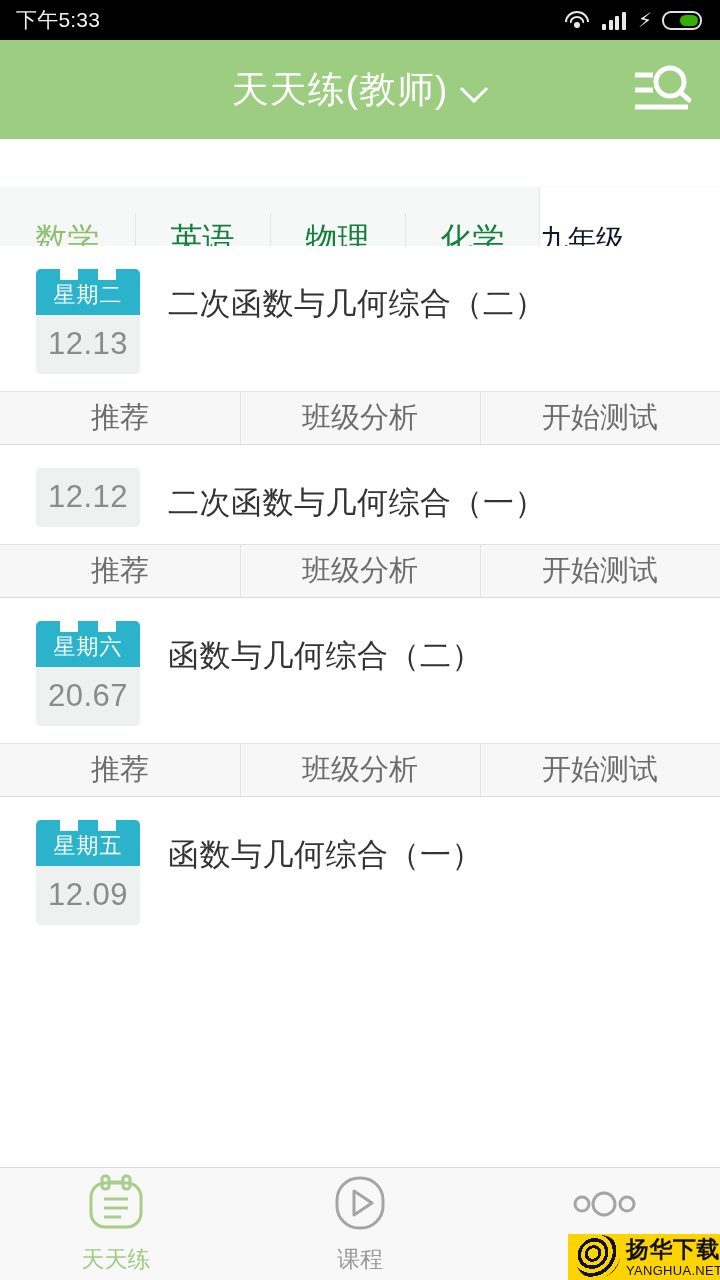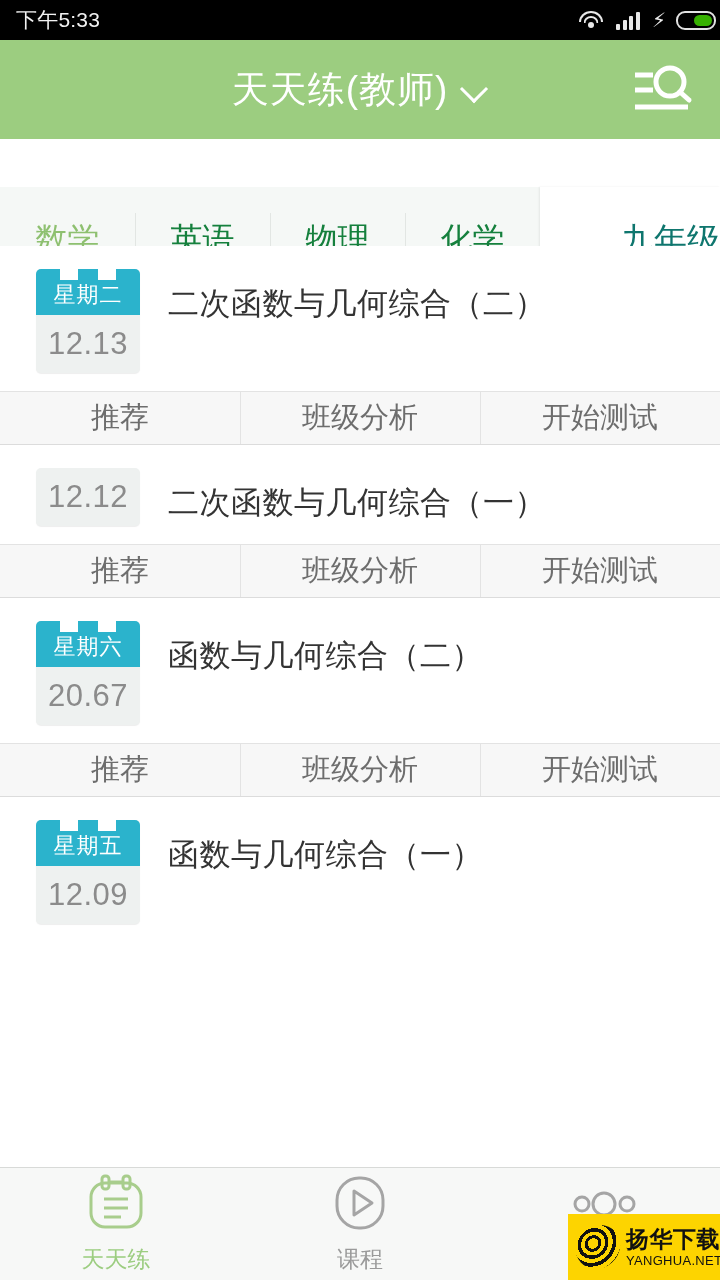--- a/index.html
+++ b/index.html
@@ -8,21 +8,21 @@
     font-family:"Liberation Sans","DejaVu Sans",sans-serif;
     background:#ffffff;
     overflow:hidden;
     position:relative;
   }
 
   
   .status-bar{
     height:40px; background:#000; color:#fff;
     display:flex; align-items:center; justify-content:space-between;
-    padding:0 4px 0 16px;
+    padding:0 18px 0 16px;
   }
   .status-time{ font-size:21px; letter-spacing:.2px; color:#f2f2f2; }
   .status-icons{ display:flex; align-items:center; gap:12px; }
   .ic-wifi{ width:26px; height:20px; position:relative; }
   .ic-wifi i{ position:absolute; left:50%; transform:translateX(-50%);
               border:2.4px solid #e8e8e8; border-bottom:none;
               border-radius:50% 50% 0 0 / 100% 100% 0 0; }
   .ic-wifi i:nth-child(1){ width:24px; height:11px; top:1px; }
   .ic-wifi i:nth-child(2){ width:15px; height:7px;  top:6px; }
   .ic-wifi i:nth-child(3){ width:6px;  height:6px;  top:12px;
@@ -73,22 +73,22 @@
     content:""; position:absolute; left:0; top:26px; bottom:26px;
     width:1px; background:#e2e6e3;
   }
   .tab.active{ color:#8ec070; }
   .tab.active::after{
     content:""; position:absolute; left:0; right:0; bottom:0;
     height:6px; background:#7cb65c;
   }
   .grade-panel{
     width:180px; background:#ffffff; display:flex;
-    align-items:center; justify-content:flex-end;
-    font-size:33px; color:#0f766e; position:relative;
+    align-items:center; justify-content:flex-start;
+    font-size:28px; color:#0f172a; position:relative;
     box-shadow:-1px 0 2px rgba(0,0,0,.07);
   }
   .grade-panel::after{
     content:""; position:absolute; right:0; bottom:0;
     border-style:solid; border-width:0 0 42px 42px;
     border-color:transparent transparent #b6b6b6 transparent;
   }
 
   
   .list{ position:absolute; top:246px; left:0; right:0; bottom:0; background:#fff; }
@@ -136,21 +136,21 @@
   }
   .navitem{
     flex:1; display:flex; flex-direction:column; align-items:center;
     justify-content:center; gap:6px;
   }
   .navlabel{ font-size:23px; color:#9a9a9a; }
   .navitem.active .navlabel{ color:#9ccd80; }
 
   
   .watermark{
-    position:absolute; right:0; bottom:0; height:66px; width:152px;
+    position:absolute; right:0; bottom:0; height:46px; width:152px;
     background:#fdd400; display:flex; align-items:center; gap:6px;
     padding-left:8px;
   }
   .wm-logo{
     width:44px; height:44px; flex:0 0 44px; border-radius:50%;
     background:radial-gradient(circle at 38% 42%, #fdd400 0 14%, #111 14% 22%, #fdd400 22% 32%, #111 32% 41%, #fdd400 41% 52%, #111 52% 62%, #fdd400 62% 74%, #111 74% 100%);
     transform:skewX(-6deg);
   }
   .wm-text{ display:flex; flex-direction:column; line-height:1; }
   .wm-cn{ font-size:23px; font-weight:bold; color:#111; letter-spacing:.5px; }

